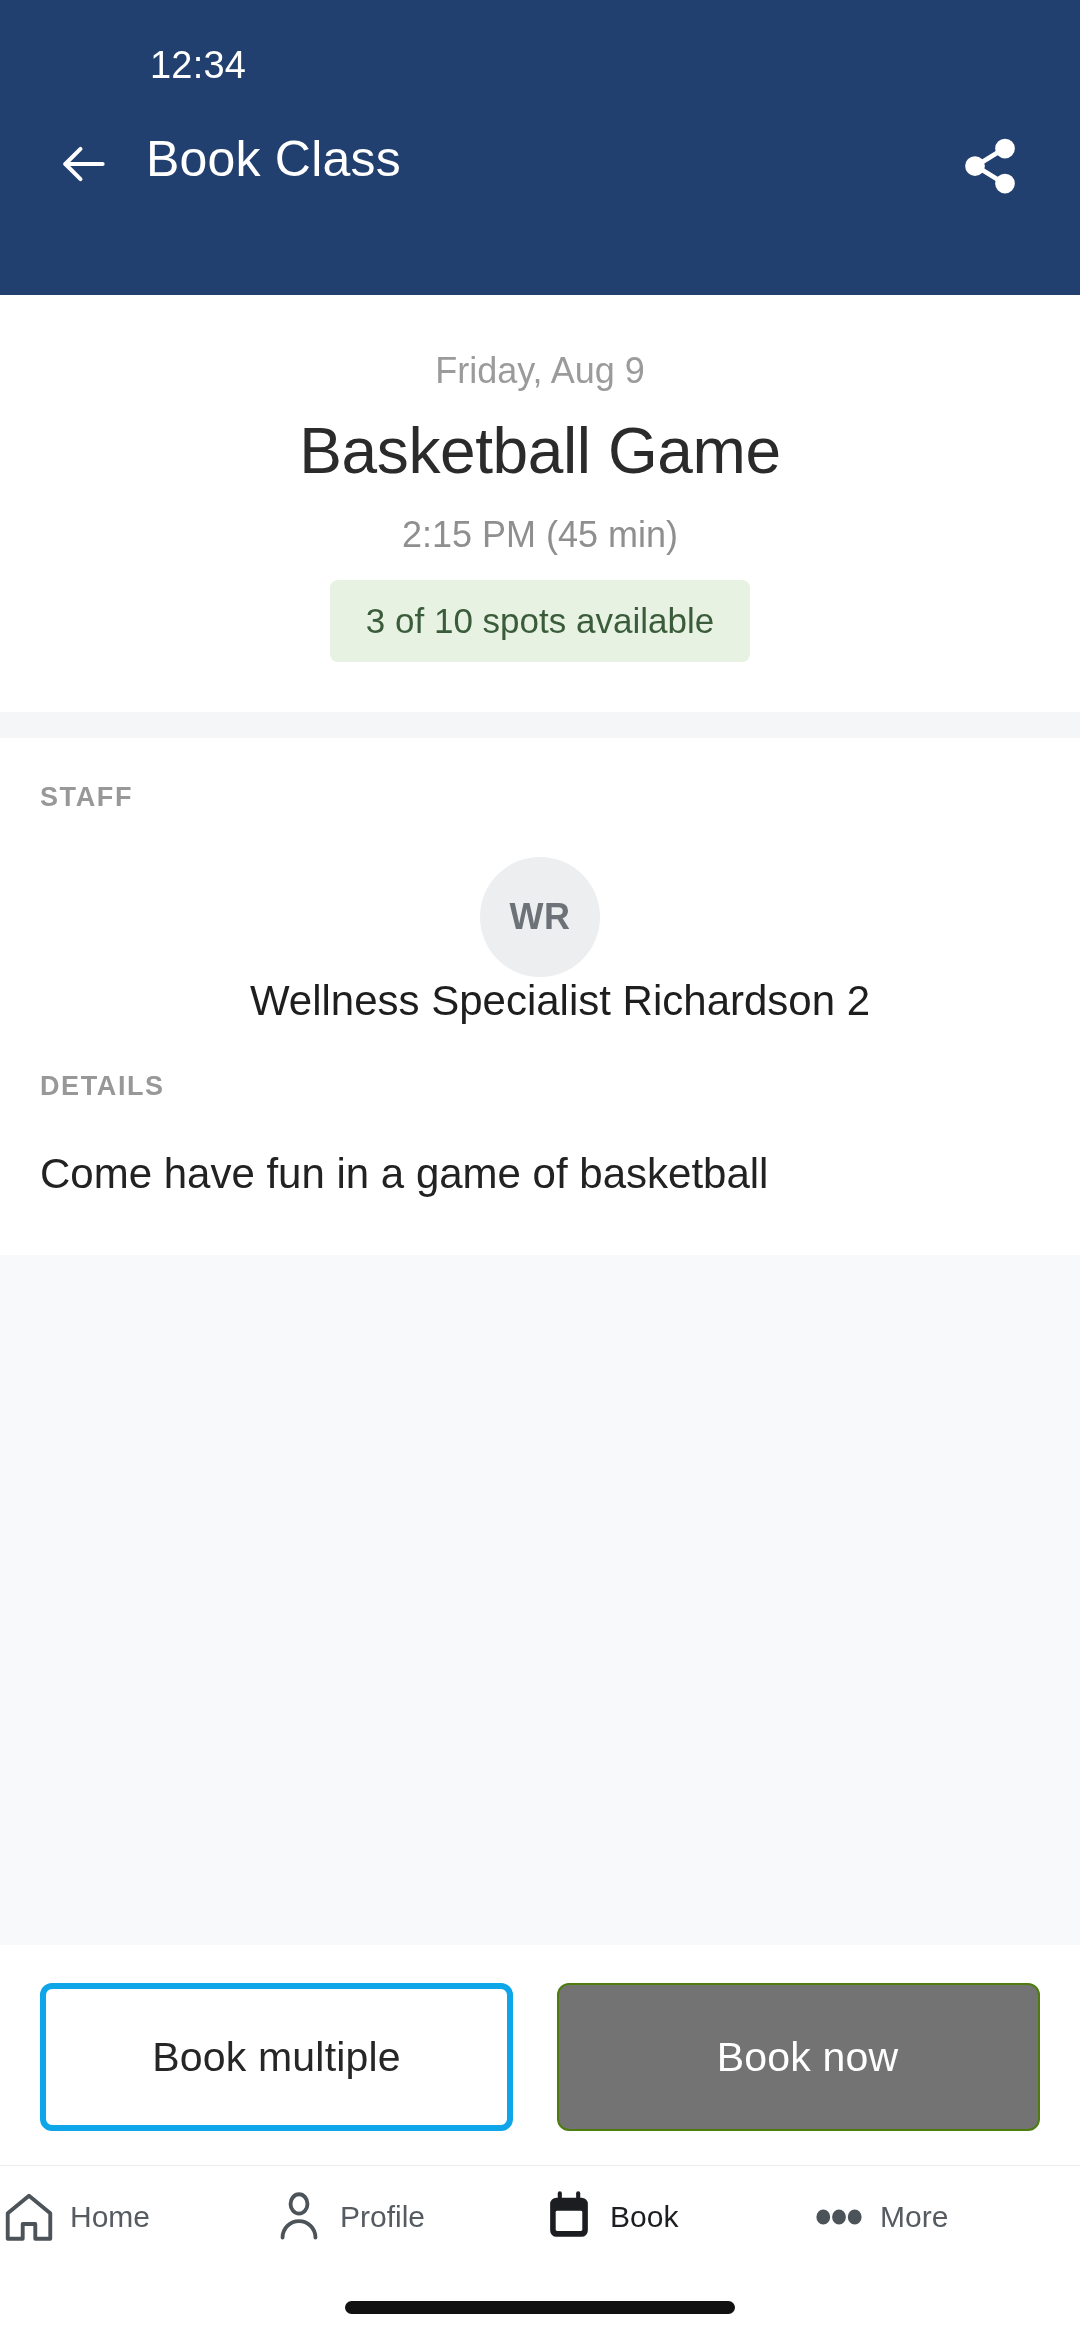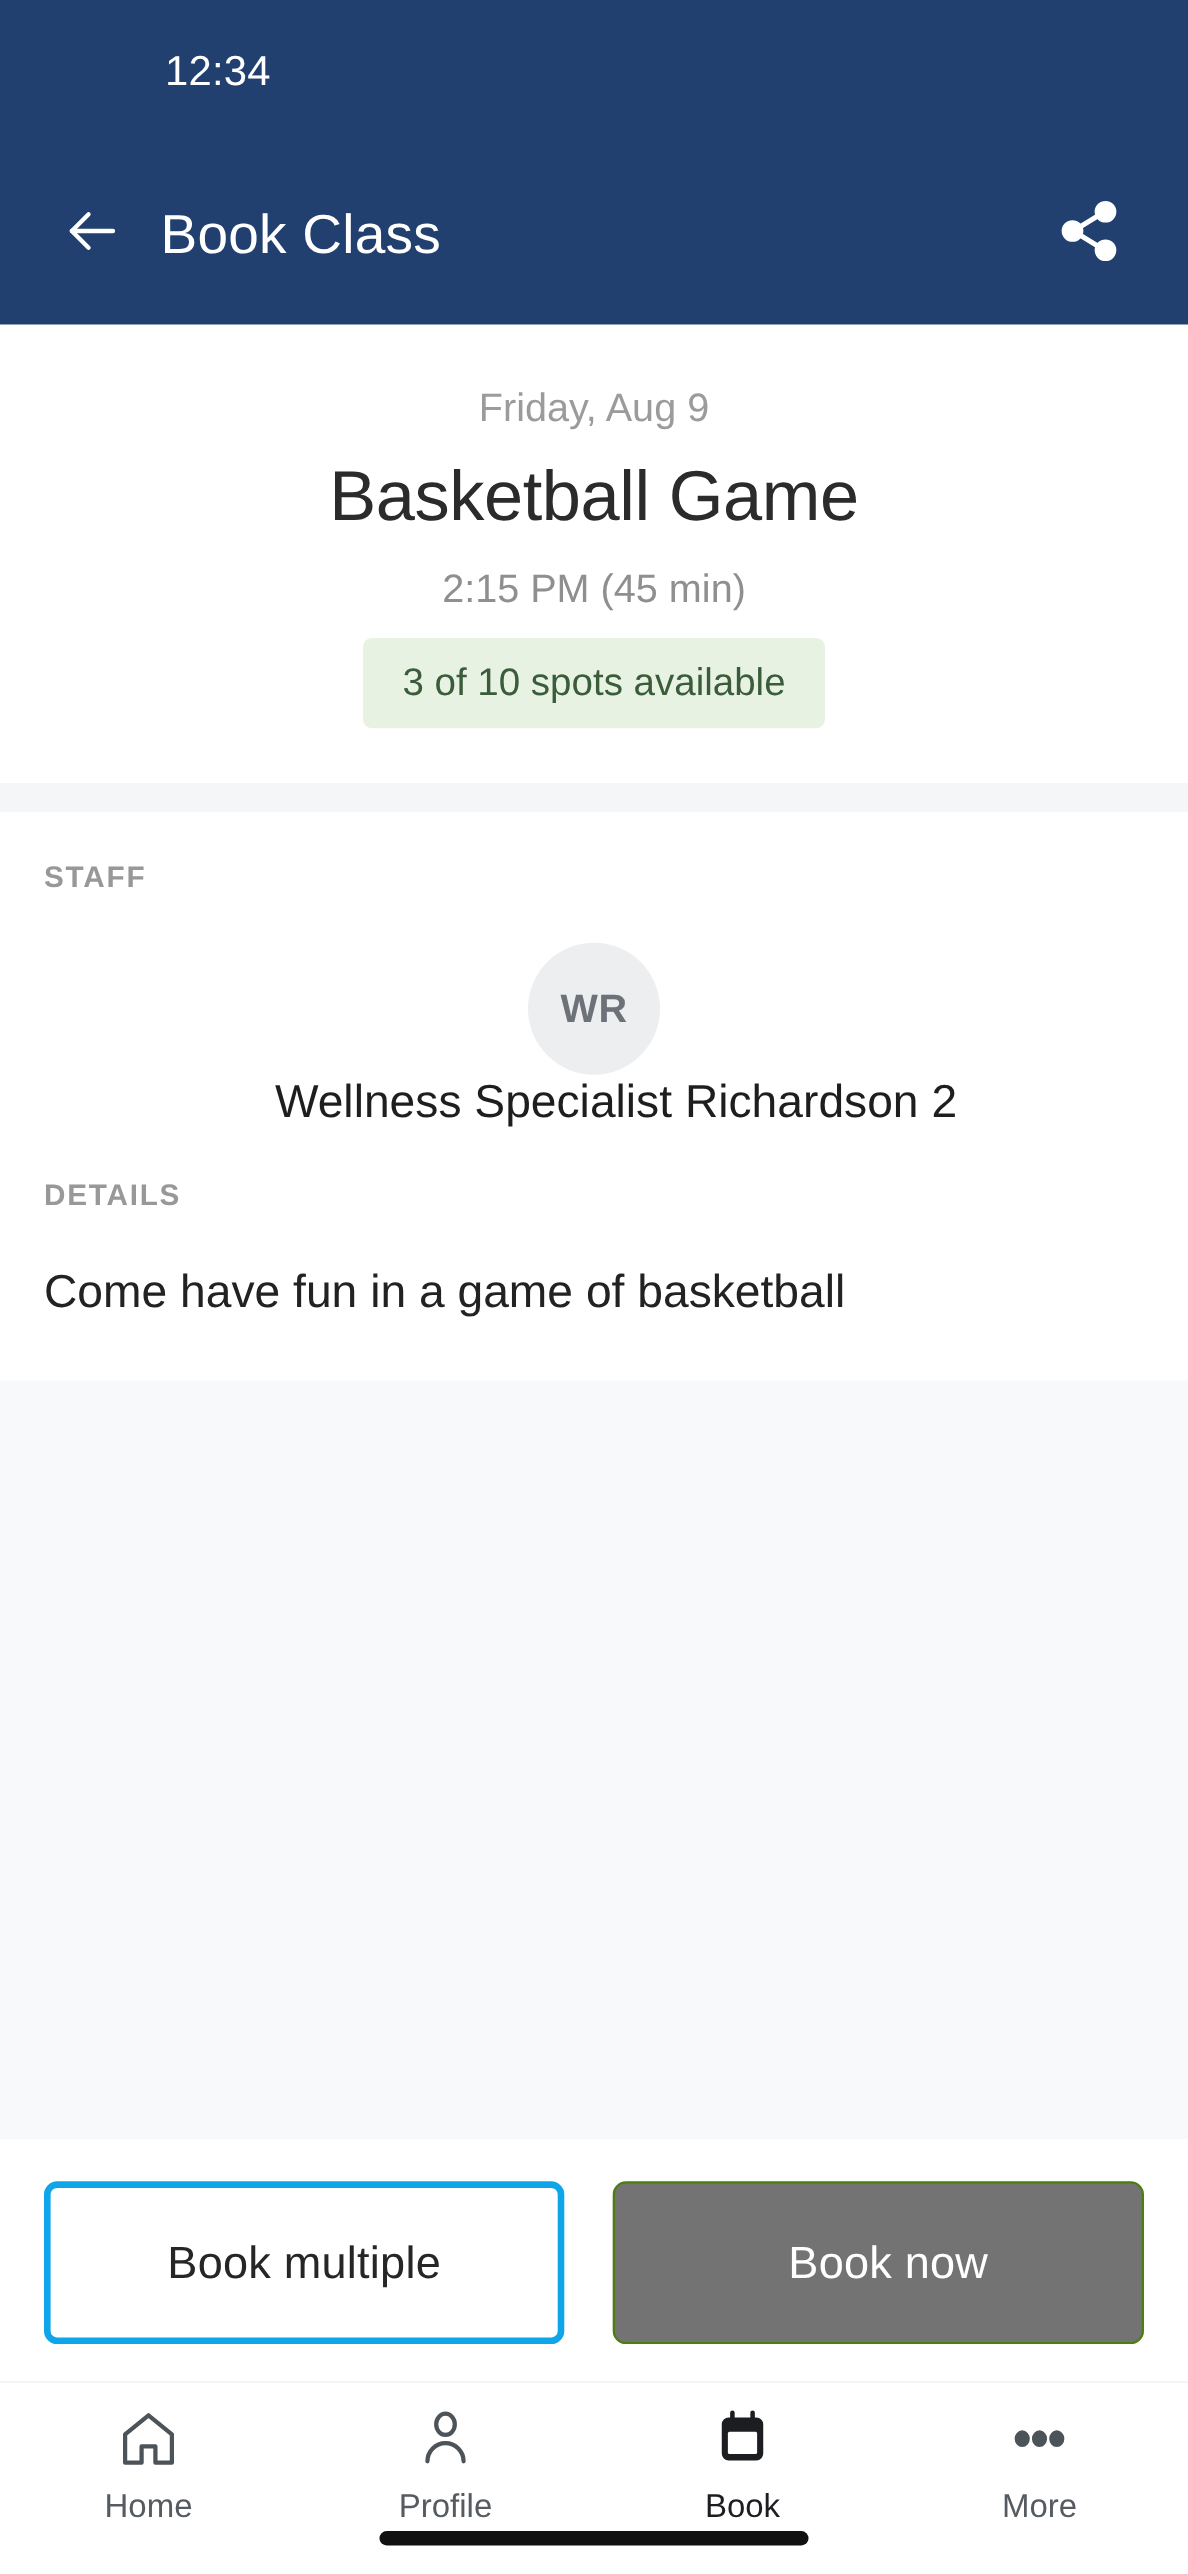--- a/index.html
+++ b/index.html
@@ -30,21 +30,20 @@
     padding-left:150px;
   }
   .status-time {
     color:#ffffff;
     font-size:38px;
     letter-spacing:0.2px;
   }
   .appbar-row {
     height:165px;
     display:flex;
-    align-items:center;
     padding:0 52px 0 48px;
   }
   .back-btn {
     width:72px; height:72px;
     display:flex; align-items:center; justify-content:center;
     flex:0 0 auto;
   }
   .appbar-title {
     color:#ffffff;
     font-size:50px;
@@ -180,21 +179,21 @@
     background:#ffffff;
     flex:0 0 auto;
     height:175px;
     display:flex;
     align-items:flex-start;
     padding-top:18px;
     border-top:1px solid #ececec;
   }
   .navitem {
     flex:1 1 0;
-    display:flex; flex-direction:column;
+    display:flex; 
     align-items:center;
     gap:12px;
   }
   .nav-ico {
     height:66px;
     display:flex; align-items:center; justify-content:center;
   }
   .nav-label {
     font-size:30px;
     color:#555b61;

